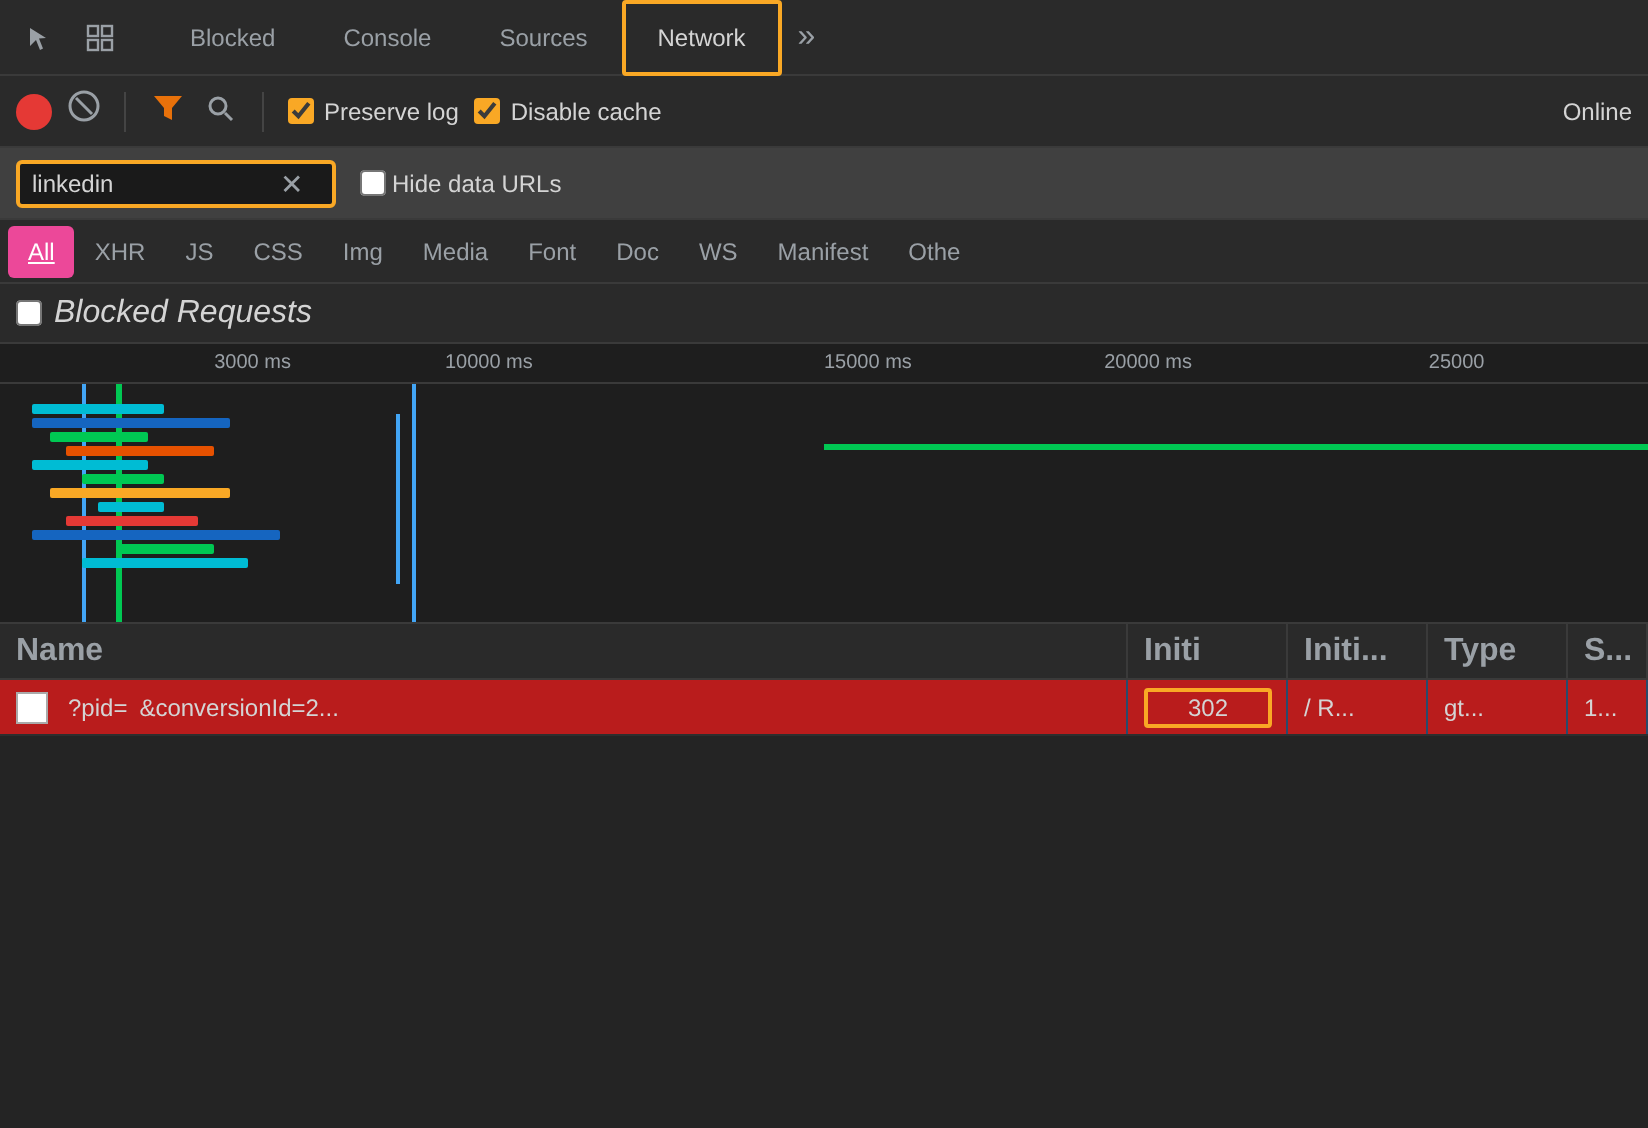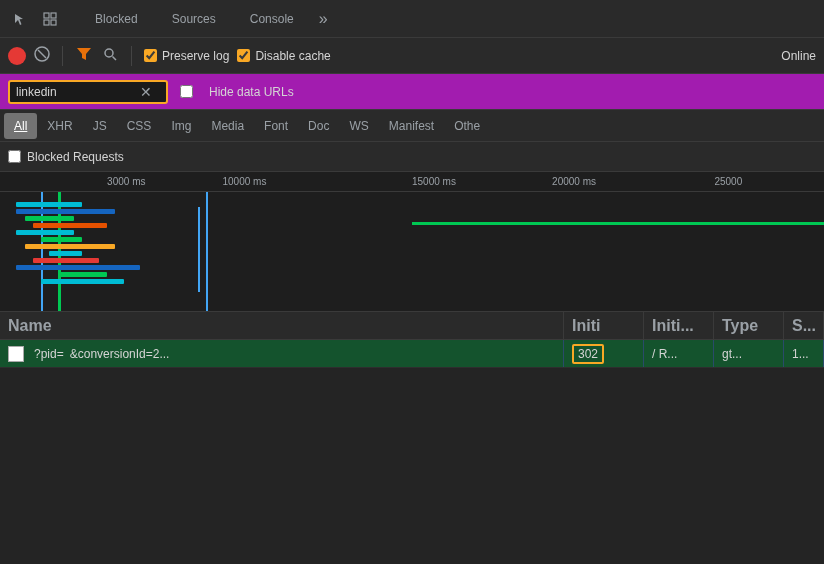--- a/index.html
+++ b/index.html
@@ -117,21 +117,21 @@
     .online-label {
       color: #d4d4d4;
       font-size: 12px;
       margin-left: auto;
     }
 
     
     .filter-row {
       display: flex;
       align-items: center;
-      background: #a21caf;
+      background: #404040;
       border-bottom: 1px solid #3a3a3a;
       height: 36px;
       padding: 0 8px;
       gap: 12px;
     }
     .search-box {
       display: flex;
       align-items: center;
       border: 2px solid #f9a825;
       border-radius: 3px;
@@ -150,21 +150,21 @@
     }
     .search-clear {
       color: #9aa0a6;
       cursor: pointer;
       font-size: 14px;
       margin-left: 4px;
     }
     .hide-data-urls {
       display: flex;
       align-items: center;
-      gap: 16px;
+      gap: 3px;
       color: #d4d4d4;
       font-size: 12px;
     }
     .hide-data-urls input[type="checkbox"] {
       width: 13px; height: 13px;
     }
 
     
     .type-row {
       display: flex;
@@ -179,42 +179,43 @@
       padding: 3px 10px;
       height: 26px;
       border: none;
       background: transparent;
       color: #9aa0a6;
       cursor: pointer;
       font-size: 12px;
       border-radius: 3px;
     }
     .type-btn.active {
-      background: #737373;
+      background: #ec4899;
       color: #fff;
       border-radius: 3px;
       text-decoration: underline;
     }
 
     
     .blocked-row {
       display: flex;
       align-items: center;
       background: #2a2a2a;
       border-bottom: 1px solid #3a3a3a;
       height: 30px;
       padding: 0 8px;
       gap: 6px;
     }
     .blocked-row input[type="checkbox"] {
       width: 13px; height: 13px;
     }
     .blocked-label {
       color: #d4d4d4;
-      font-size: 12px;
+      font-size: 16px;
+      font-style: italic;
     }
 
     
     .timeline-area {
       background: #1e1e1e;
       border-bottom: 1px solid #3a3a3a;
       height: 140px;
       position: relative;
       overflow: hidden;
     }
@@ -283,41 +284,41 @@
     .th-status { width: 80px; }
     .th-type { width: 70px; }
     .th-initiator { width: 70px; }
     .th-size { width: 40px; }
 
     .table-row-item {
       display: flex;
       align-items: center;
       height: 28px;
       border-bottom: 1px solid #2e2e2e;
-      background: #14532d;
+      background: #b91c1c;
     }
     .td {
       padding: 0 8px;
       font-size: 12px;
       border-right: 1px solid #2a4a6a;
       height: 100%;
       display: flex;
       align-items: center;
       overflow: hidden;
       text-overflow: ellipsis;
       white-space: nowrap;
     }
     .td-name { flex: 1; color: #d4d4d4; gap: 6px; }
     .td-status { width: 80px; }
     .td-type { width: 70px; color: #d4d4d4; }
     .td-initiator { width: 70px; color: #d4d4d4; }
     .td-size { width: 40px; color: #d4d4d4; }
     .status-badge {
       border: 2px solid #f9a825;
-      padding: 1px 4px;
+      padding: 1px 20px;
       border-radius: 2px;
       color: #d4d4d4;
       font-size: 12px;
     }
     .row-checkbox {
       width: 16px; height: 16px;
       background: #fff;
       border: 1px solid #aaa;
       margin-right: 4px;
       flex-shrink: 0;
@@ -341,24 +342,27 @@
         <rect x="8" y="8" width="5" height="5"></rect>
       </svg>
     </div>
   </div>
 
   <div class="tab-items">
     <div class="tab-item">
       <span>Blocked</span>
     </div>
     <div class="tab-item">
+      <span>Console</span>
+    </div>
+    <div class="tab-item">
       <span>Sources</span>
     </div>
-    <div class="tab-item">
-      <span>Console</span>
+    <div class="tab-item active">
+      <span>Network</span>
     </div>
     <div class="tab-more">
       <span>»</span>
     </div>
   </div>
 </div>
 
 <div class="toolbar">
   <div class="toolbar-btn btn-record"></div>
   <button class="btn-stop">

